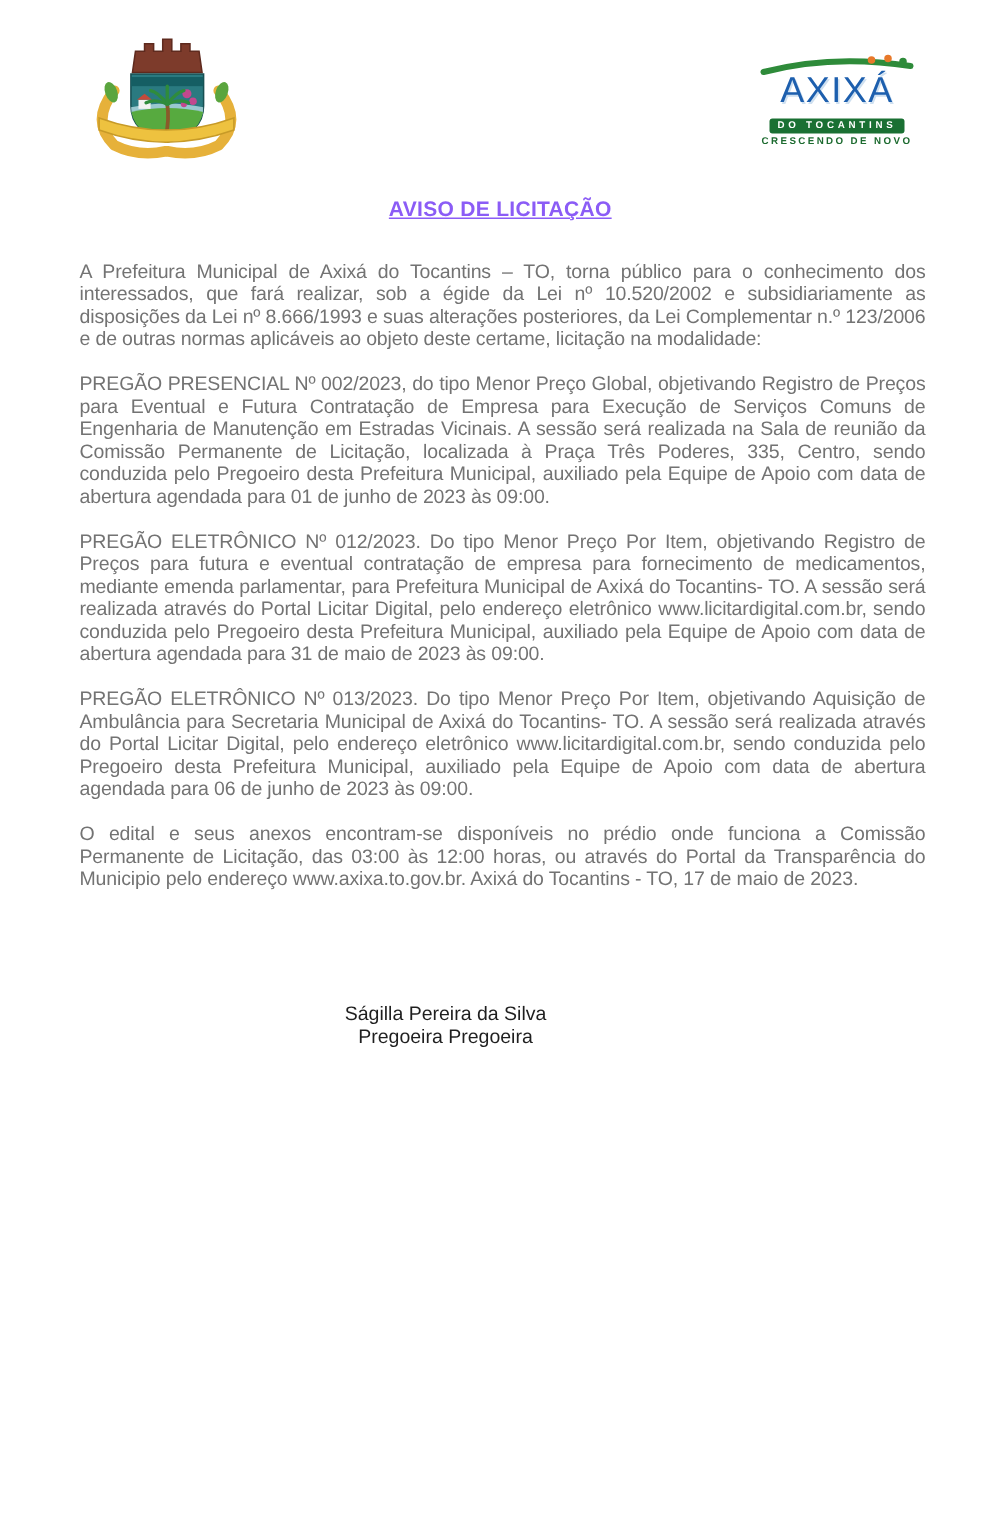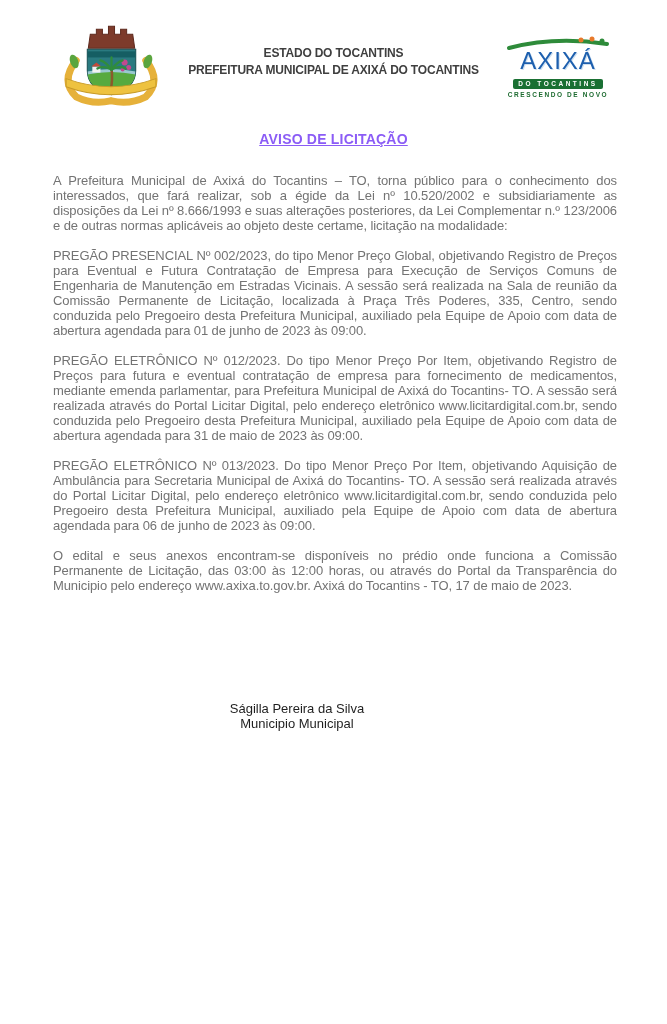--- a/index.html
+++ b/index.html
@@ -51,21 +51,21 @@
   }
   .doc-body{
     position:absolute; left:53px; top:173px; width:564px;
     font-size:13px; line-height:15px; text-align:justify;
     color:#737373; letter-spacing:-0.1px;
   }
   .doc-body p{ margin-bottom:15px; }
 
   .signature{
     position:absolute; top:668px; left:0; width:594px;
-    text-align:center; font-size:13px; line-height:15px; color:#1f1f1f;margin-top:33px;
+    text-align:center; font-size:13px; line-height:15px; color:#1f1f1f;
   }
 
   
   .footer{
     position:absolute; left:0; right:0; top:869px;
     text-align:center; font-weight:bold;
     font-size:10px; line-height:15px; letter-spacing:-0.1px;
     color:#1a1a1a;
   }
 </style>
@@ -102,24 +102,20 @@
         <path d="M53 47 Q61 43 67 46"></path>
         <path d="M53 47 Q47 39 42 38"></path>
         <path d="M53 47 Q59 39 64 38"></path>
         <path d="M53 47 Q53 38 53 35"></path>
       </g>
     </g>
 
     <path d="M8 56 Q52 72 97 56 L97 64 Q52 80 8 64 Z" fill="#eec23f" stroke="#c79a27" stroke-width="1"></path>
   </svg>
 
-  <div class="org-block">
-    <div>ESTADO DO TOCANTINS</div>
-    <div>PREFEITURA MUNICIPAL DE AXIXÁ DO TOCANTINS</div>
-  </div>
 
   <div class="city-logo">
     <svg class="swoosh" width="106" height="16" viewBox="0 0 106 16">
       <path d="M4 12 Q50 0 102 8" stroke="#2e8b3a" stroke-width="4" fill="none" stroke-linecap="round"></path>
       <circle cx="76" cy="4" r="2.5" fill="#e8792a"></circle>
       <circle cx="87" cy="3" r="2.5" fill="#e8792a"></circle>
       <circle cx="97" cy="5" r="2.5" fill="#2e8b3a"></circle>
     </svg>
     <div class="logo-name">AXIXÁ</div>
     <div class="logo-sub">DO TOCANTINS</div>
@@ -131,17 +127,17 @@
   <div class="doc-body">
     <p>A Prefeitura Municipal de Axixá do Tocantins – TO, torna público para o conhecimento dos interessados, que fará realizar, sob a égide da Lei nº 10.520/2002 e subsidiariamente as disposições da Lei nº 8.666/1993 e suas alterações posteriores, da Lei Complementar n.º 123/2006 e de outras normas aplicáveis ao objeto deste certame, licitação na modalidade:</p>
     <p>PREGÃO PRESENCIAL Nº 002/2023, do tipo Menor Preço Global, objetivando Registro de Preços para Eventual e Futura Contratação de Empresa para Execução de Serviços Comuns de Engenharia de Manutenção em Estradas Vicinais. A sessão será realizada na Sala de reunião da Comissão Permanente de Licitação, localizada à Praça Três Poderes, 335, Centro, sendo conduzida pelo Pregoeiro desta Prefeitura Municipal, auxiliado pela Equipe de Apoio com data de abertura agendada para 01 de junho de 2023 às 09:00.</p>
     <p>PREGÃO ELETRÔNICO Nº 012/2023. Do tipo Menor Preço Por Item, objetivando Registro de Preços para futura e eventual contratação de empresa para fornecimento de medicamentos, mediante emenda parlamentar, para Prefeitura Municipal de Axixá do Tocantins- TO. A sessão será realizada através do Portal Licitar Digital, pelo endereço eletrônico www.licitardigital.com.br, sendo conduzida pelo Pregoeiro desta Prefeitura Municipal, auxiliado pela Equipe de Apoio com data de abertura agendada para 31 de maio de 2023 às 09:00.</p>
     <p>PREGÃO ELETRÔNICO Nº 013/2023. Do tipo Menor Preço Por Item, objetivando Aquisição de Ambulância para Secretaria Municipal de Axixá do Tocantins- TO. A sessão será realizada através do Portal Licitar Digital, pelo endereço eletrônico www.licitardigital.com.br, sendo conduzida pelo Pregoeiro desta Prefeitura Municipal, auxiliado pela Equipe de Apoio com data de abertura agendada para 06 de junho de 2023 às 09:00.</p>
     <p>O edital e seus anexos encontram-se disponíveis no prédio onde funciona a Comissão Permanente de Licitação, das 03:00 às 12:00 horas, ou através do Portal da Transparência do Municipio pelo endereço www.axixa.to.gov.br. Axixá do Tocantins - TO, 17 de maio de 2023.</p>
   </div>
 
   <div class="signature">
     <div>Ságilla Pereira da Silva</div>
-    <div>Municipio Municipal</div>
+    <div>Pregoeira Pregoeira</div>
   </div>
 
 
 </div>
 
 </body></html>

